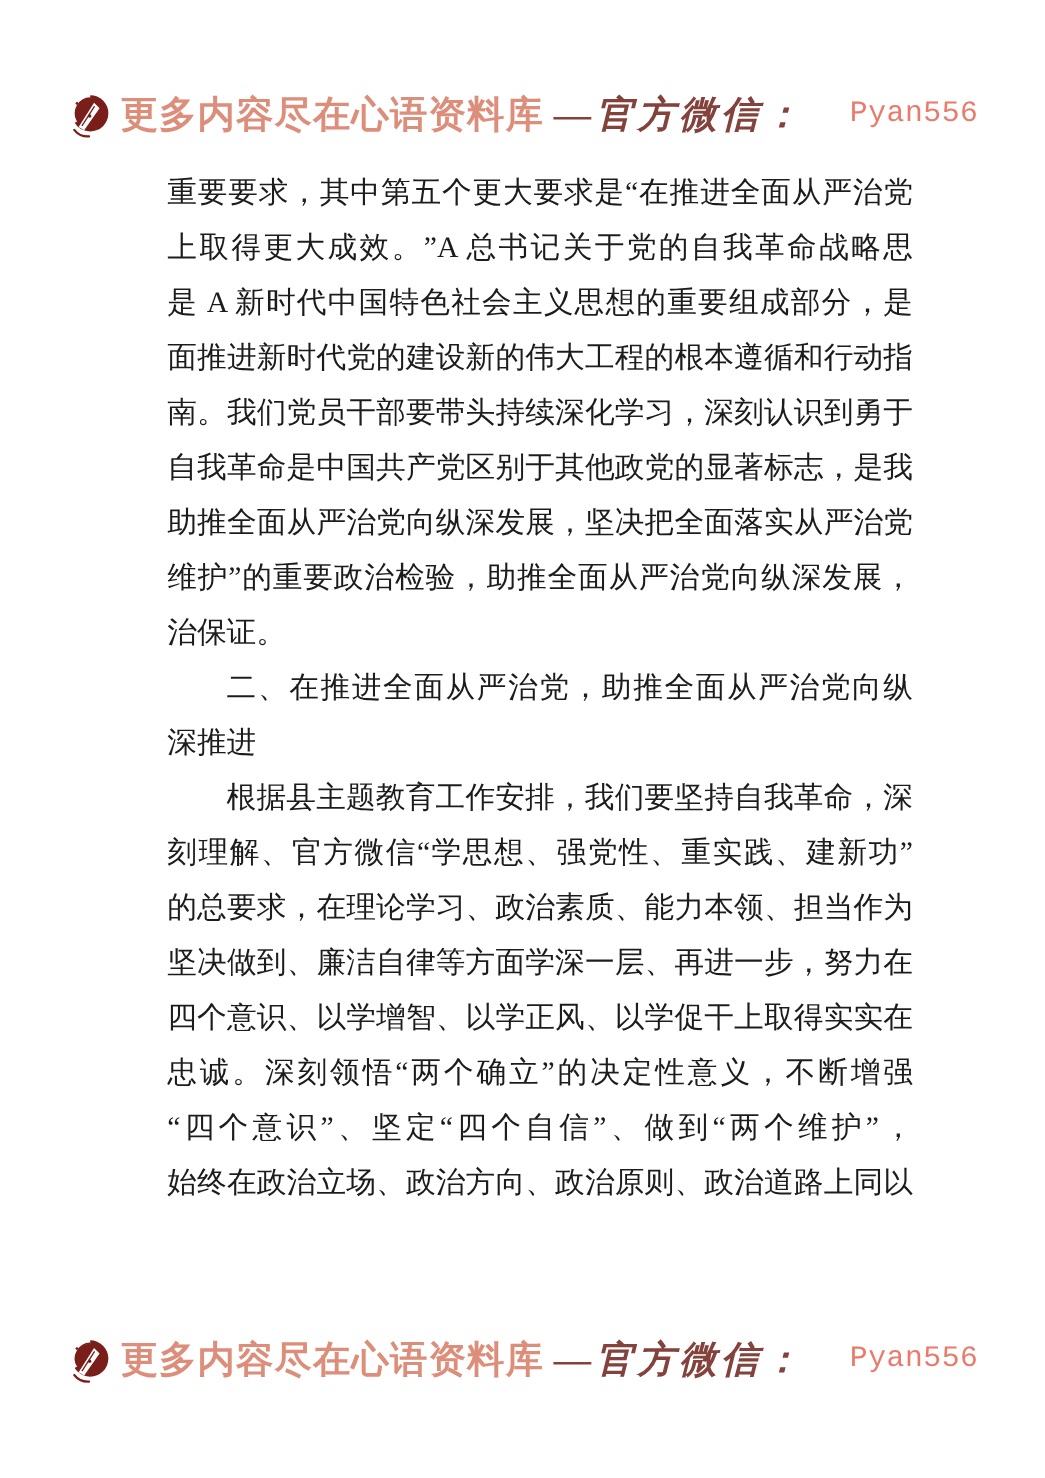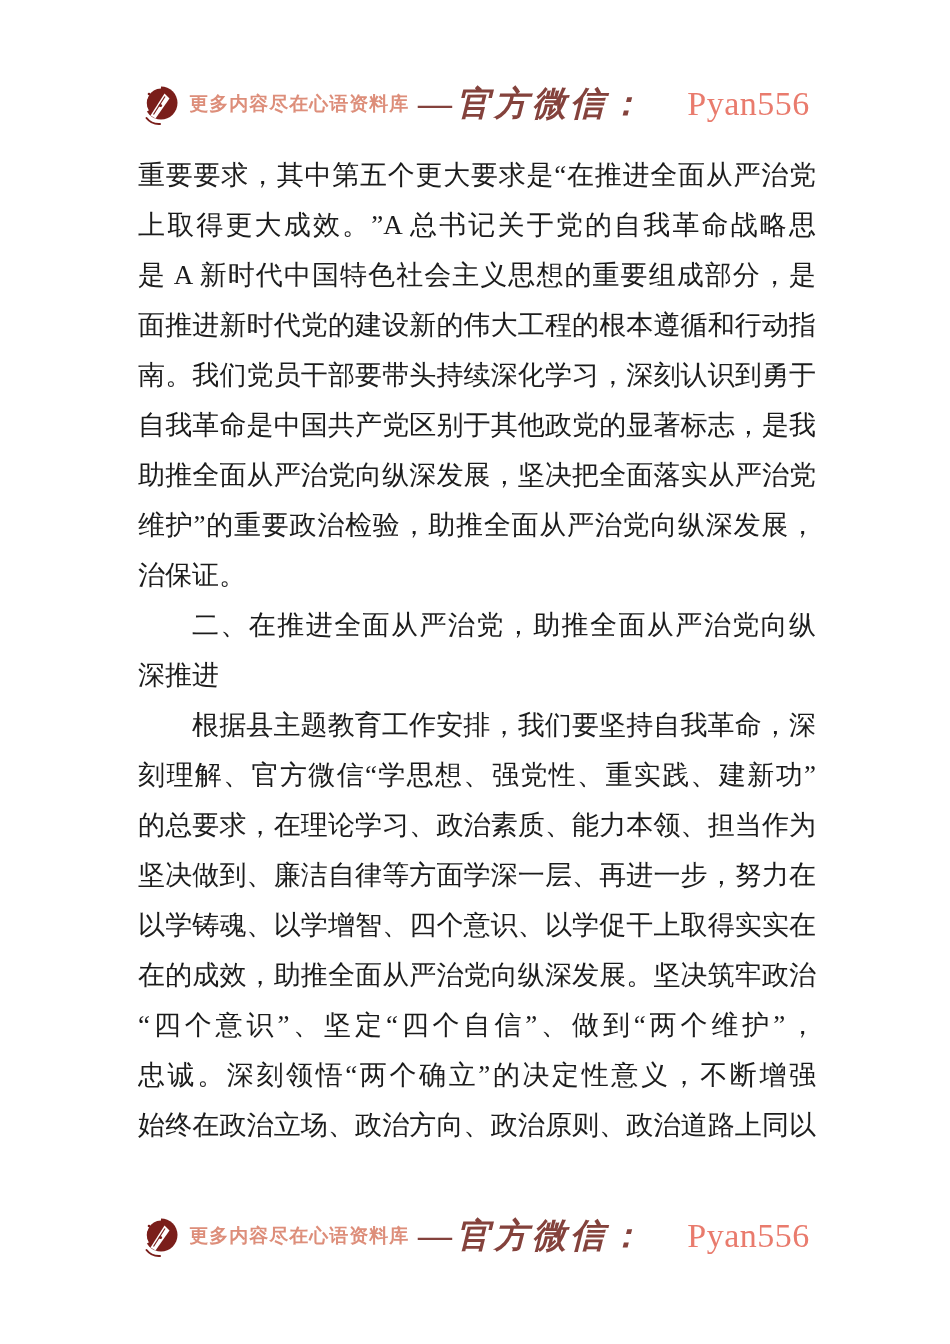--- a/index.html
+++ b/index.html
@@ -30,42 +30,42 @@
   .banner-top { top: 76px; }
   .banner-bottom { top: 1208px; }
   .logo-wrap {
     width: 40px;
     height: 46px;
     flex: 0 0 auto;
     display: inline-block;
   }
   .banner-prefix {
     color: var(--c-prefix, #dd8e7a);
-    font-size: 19px;
+    font-size: 34px;
     font-weight: bold;
     letter-spacing: 1px;
   }
   .banner-label {
     color: var(--c-label, #84423c);
     font-size: 34px;
     font-style: italic;
     font-weight: bold;
     letter-spacing: 4px;
   }
   .banner-id {
     color: var(--c-id, #e97b6d);
-    font-size: 34px;
-    font-family: Liberation Serif, serif;
+    font-size: 27px;
+    font-family: Liberation Mono, monospace;
     letter-spacing: 0.5px;
     margin-left: 32px;
   }
   
   .doc-body {
     position: absolute;
-    left: 138px;
+    left: 152px;
     top: 150px;
     width: 678px;
     color: var(--c-text, #1c1c1c);
   }
   .line {
     font-size: 27px;
     height: 50px;
     line-height: 50px;
     text-align: justify;
     text-align-last: justify;
@@ -106,24 +106,23 @@
       <div class="line">自我革命是中国共产党区别于其他政党的显著标志，是我</div>
       <div class="line">助推全面从严治党向纵深发展，坚决把全面落实从严治党</div>
       <div class="line">维护”的重要政治检验，助推全面从严治党向纵深发展，政</div>
       <div class="line end">治保证。</div>
       <div class="line indent">二、在推进全面从严治党，助推全面从严治党向纵</div>
       <div class="line end">深推进</div>
       <div class="line indent">根据县主题教育工作安排，我们要坚持自我革命，深</div>
       <div class="line">刻理解、官方微信“学思想、强党性、重实践、建新功”</div>
       <div class="line">的总要求，在理论学习、政治素质、能力本领、担当作为</div>
       <div class="line">坚决做到、廉洁自律等方面学深一层、再进一步，努力在</div>
-      <div class="line">以学铸魂、以学增智、四个意识、以学促干上取得实实在</div>
-      <div class="line">在的成效，助推全面从严治党向纵深发展。坚决筑牢政治</div>
+      <div class="line">四个意识、以学增智、以学正风、以学促干上取得实实在</div>
+      <div class="line">忠诚。深刻领悟“两个确立”的决定性意义，不断增强</div>
       <div class="line">“四个意识”、坚定“四个自信”、做到“两个维护”，</div>
-      <div class="line">忠诚。深刻领悟“两个确立”的决定性意义，不断增强</div>
       <div class="line">始终在政治立场、政治方向、政治原则、政治道路上同以 A</div>
     </div>
 
   <div class="banner banner-bottom">
     <span class="logo-wrap">
       <svg width="40" height="46" viewBox="0 0 40 46" xmlns="http://www.w3.org/2000/svg">
         <circle cx="21" cy="22" r="16.5" fill="#7a1e1a"></circle>
         <path d="M21 5.5 a16.5 16.5 0 0 0 -14.2 25.2" stroke="#ffffff" stroke-width="6" fill="none"></path>
         <path d="M21 8.2 a13.8 13.8 0 0 0 -11.6 20.6" stroke="#7a1e1a" stroke-width="1.4" fill="none"></path>
         <path d="M10.5 34.5 L24.5 12.5 L29.5 17.5 L15.5 37.5 Z" fill="#ffffff"></path>

